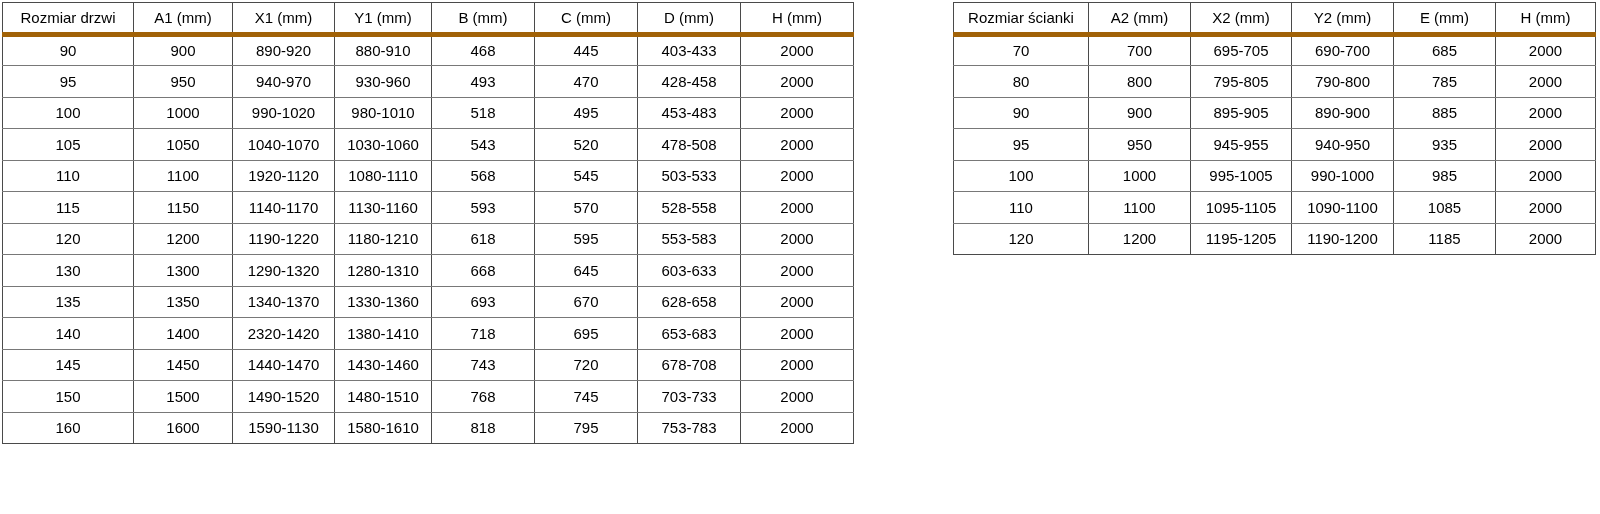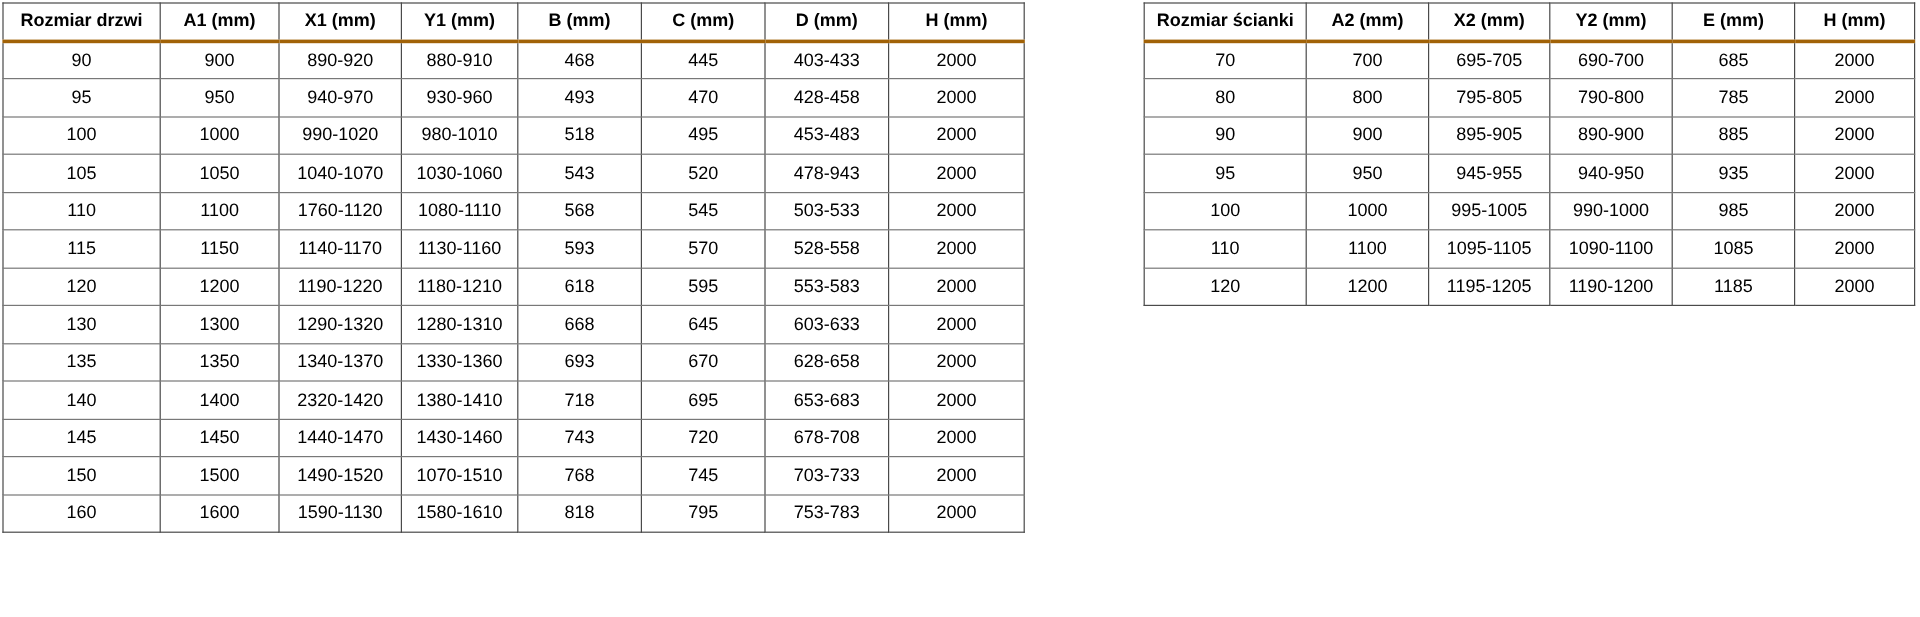--- a/index.html
+++ b/index.html
@@ -29,23 +29,23 @@
     text-align: center;
     vertical-align: middle;
     font-size: 15px;
     color: #000000;
     white-space: nowrap;
     overflow: hidden;
     padding: 0;
   }
   table.size-table tr { height: 31.5px; }
   table.size-table thead th {
-    font-weight: bold;
+    font-weight: normal;
     border-top: 1px solid #4a4a4a;
-    border-bottom: 3px solid #a16207;
+    border-bottom: 5px solid #a16207;
     margin-left: 28px;
   }
   table.size-table tbody tr:last-child td { border-bottom: 1px solid #4a4a4a; }
   table.size-table td { font-weight: normal; }
   #doors-table { left: 2px; top: 2px; width: 851px; }
   #walls-table { left: 953px; top: 2px; width: 642px; padding-left: 32px; }
 </style>
 </head>
 <body>
 
@@ -105,27 +105,27 @@
           <td>453-483</td>
           <td>2000</td>
         </tr>
         <tr>
           <td>105</td>
           <td>1050</td>
           <td>1040-1070</td>
           <td>1030-1060</td>
           <td>543</td>
           <td>520</td>
-          <td>478-943</td>
+          <td>478-508</td>
           <td>2000</td>
         </tr>
         <tr>
           <td>110</td>
           <td>1100</td>
-          <td>1760-1120</td>
+          <td>1920-1120</td>
           <td>1080-1110</td>
           <td>568</td>
           <td>545</td>
           <td>503-533</td>
           <td>2000</td>
         </tr>
         <tr>
           <td>115</td>
           <td>1150</td>
           <td>1140-1170</td>
@@ -182,21 +182,21 @@
           <td>1430-1460</td>
           <td>743</td>
           <td>720</td>
           <td>678-708</td>
           <td>2000</td>
         </tr>
         <tr>
           <td>150</td>
           <td>1500</td>
           <td>1490-1520</td>
-          <td>1070-1510</td>
+          <td>1480-1510</td>
           <td>768</td>
           <td>745</td>
           <td>703-733</td>
           <td>2000</td>
         </tr>
         <tr>
           <td>160</td>
           <td>1600</td>
           <td>1590-1130</td>
           <td>1580-1610</td>

